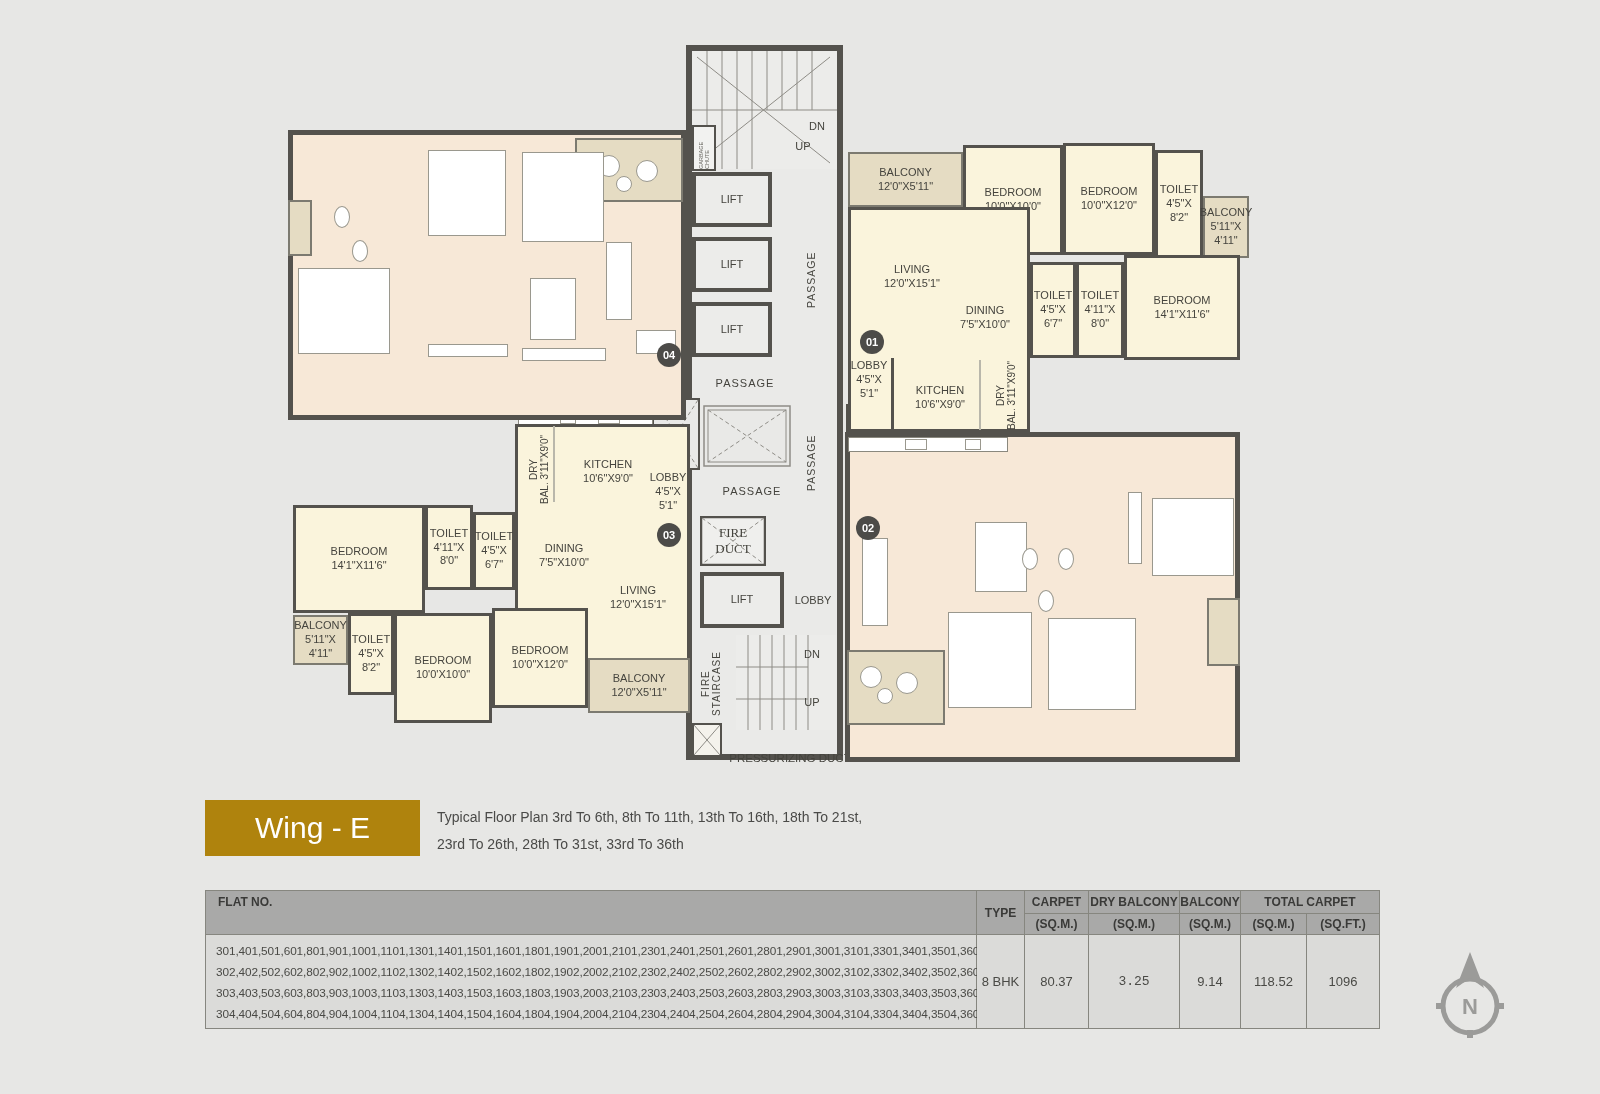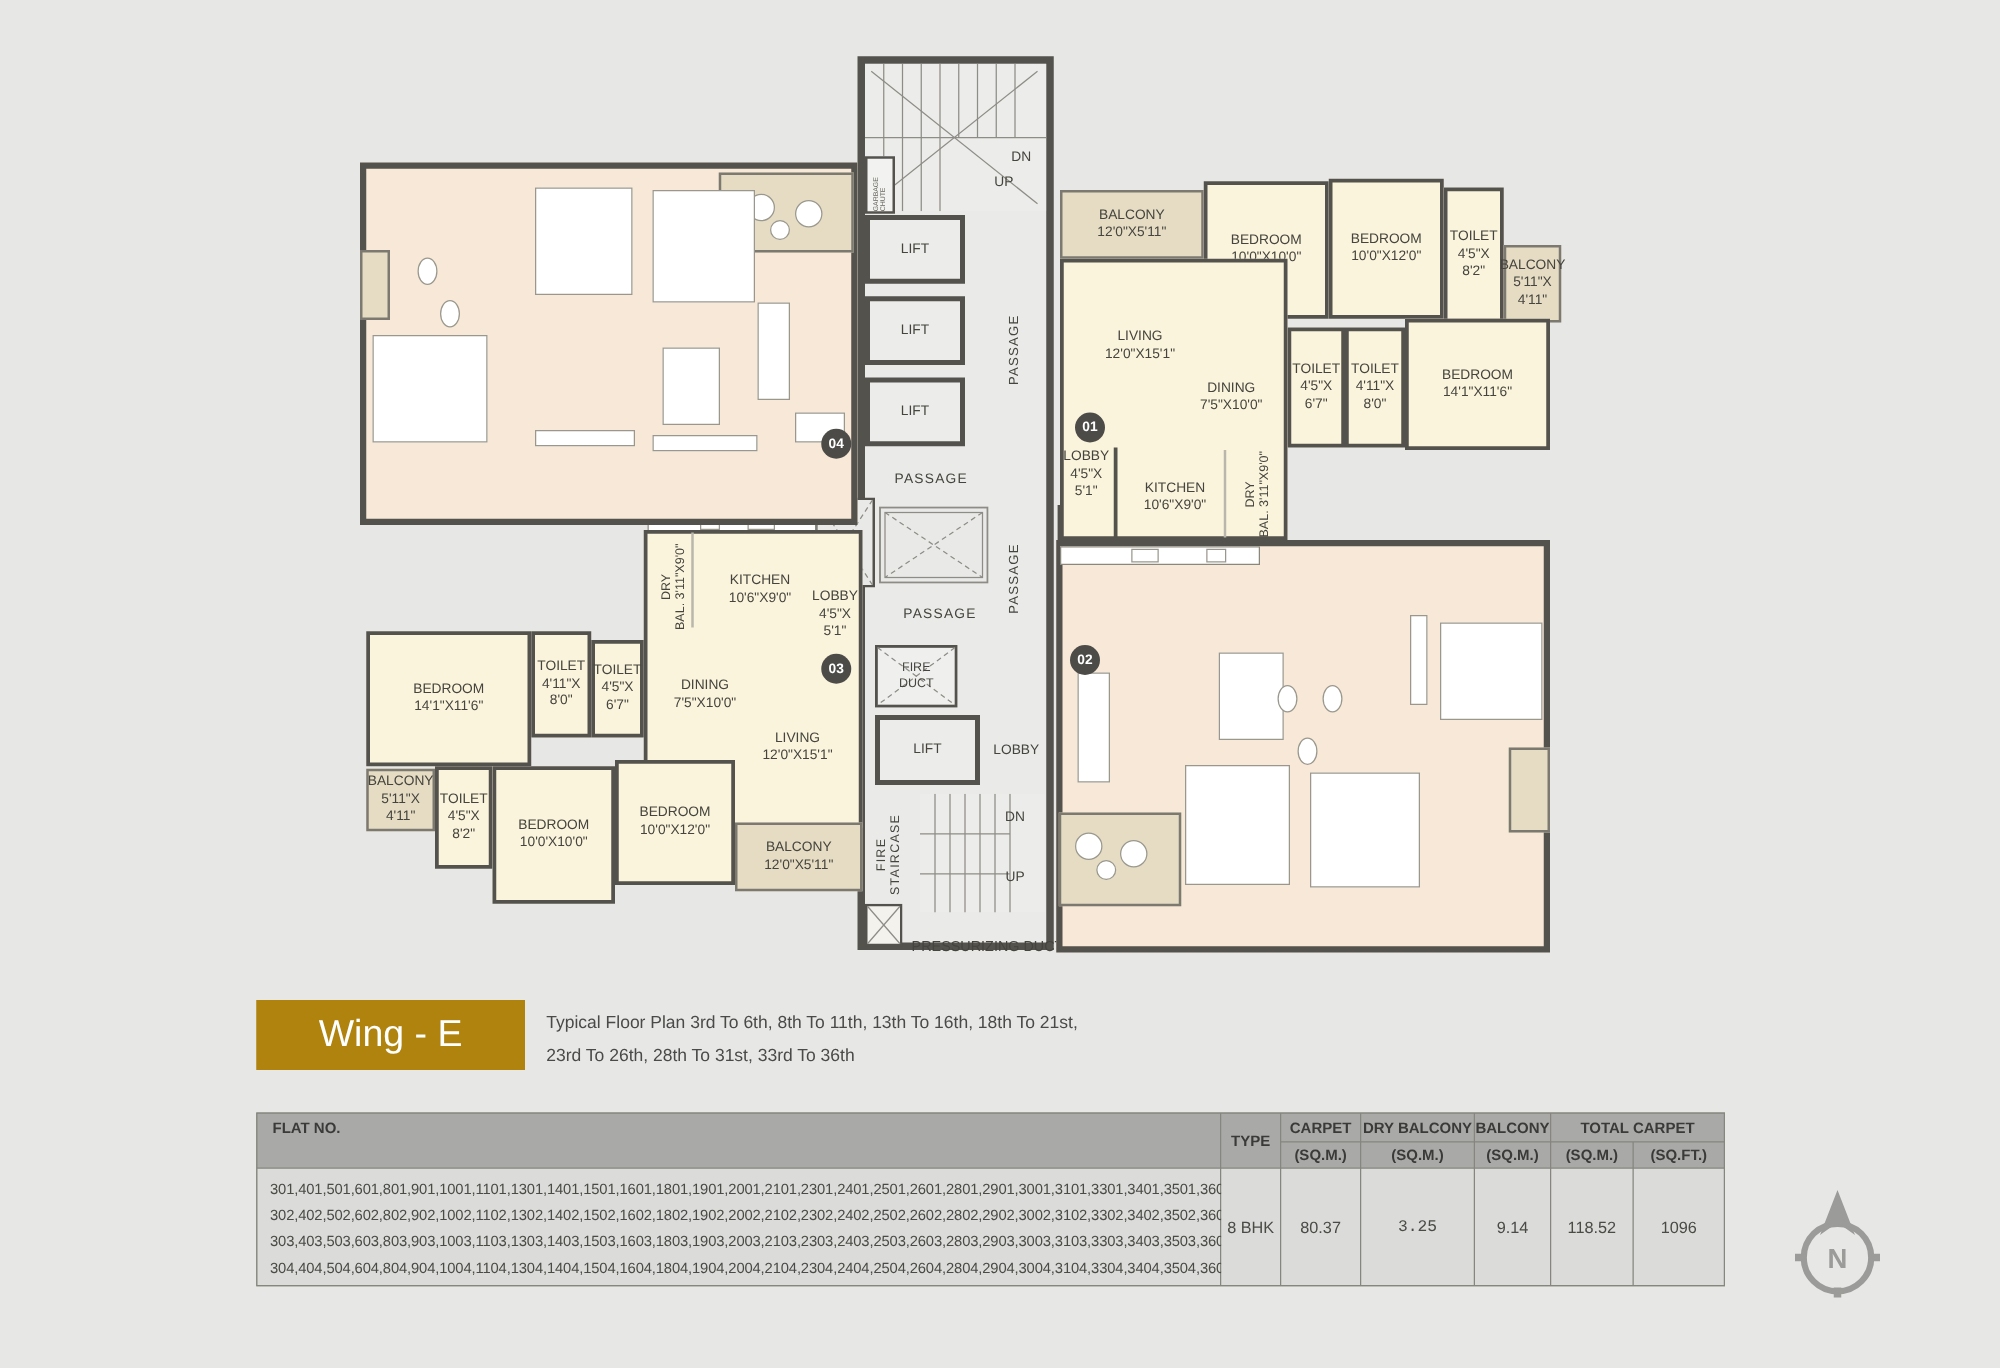--- a/index.html
+++ b/index.html
@@ -112,21 +112,21 @@
       <line x1="83" y1="5" x2="5" y2="57" stroke="#8e8c86" stroke-width="1" stroke-dasharray="4 3"></line>
     </svg>
   </div>
 
   <div class="abs" style="left:700px;top:516px;width:66px;height:50px;">
     <svg width="66" height="50" viewBox="0 0 66 50" style="position:absolute;left:0;top:0;">
       <rect x="1" y="1" width="64" height="48" fill="#efefed" stroke="#54524d" stroke-width="2.5"></rect>
       <line x1="2" y1="2" x2="64" y2="48" stroke="#8e8c86" stroke-width="1" stroke-dasharray="4 3"></line>
       <line x1="64" y1="2" x2="2" y2="48" stroke="#8e8c86" stroke-width="1" stroke-dasharray="4 3"></line>
     </svg>
-    <div class="label2" style="left:33px;top:25px;font-size:10px;">FIRE DUCT</div>
+    <div class="label2" style="left:33px;top:25px;font-size:13px;font-family:Liberation Serif, serif;">FIRE DUCT</div>
   </div>
 
   <div class="room gray" style="left:700px;top:572px;width:84px;height:56px;border-width:4px;">
       <span>LIFT</span>
     </div>
   <div class="label" style="left:813px;top:601px;">LOBBY</div>
 
   <div class="vlabel" style="left:700px;top:638px;height:92px;width:28px;font-size:10px;">FIRE STAIRCASE</div>
   <div class="abs" style="left:736px;top:635px;width:100px;height:95px;">
     <svg width="100" height="95" viewBox="0 0 100 95">

